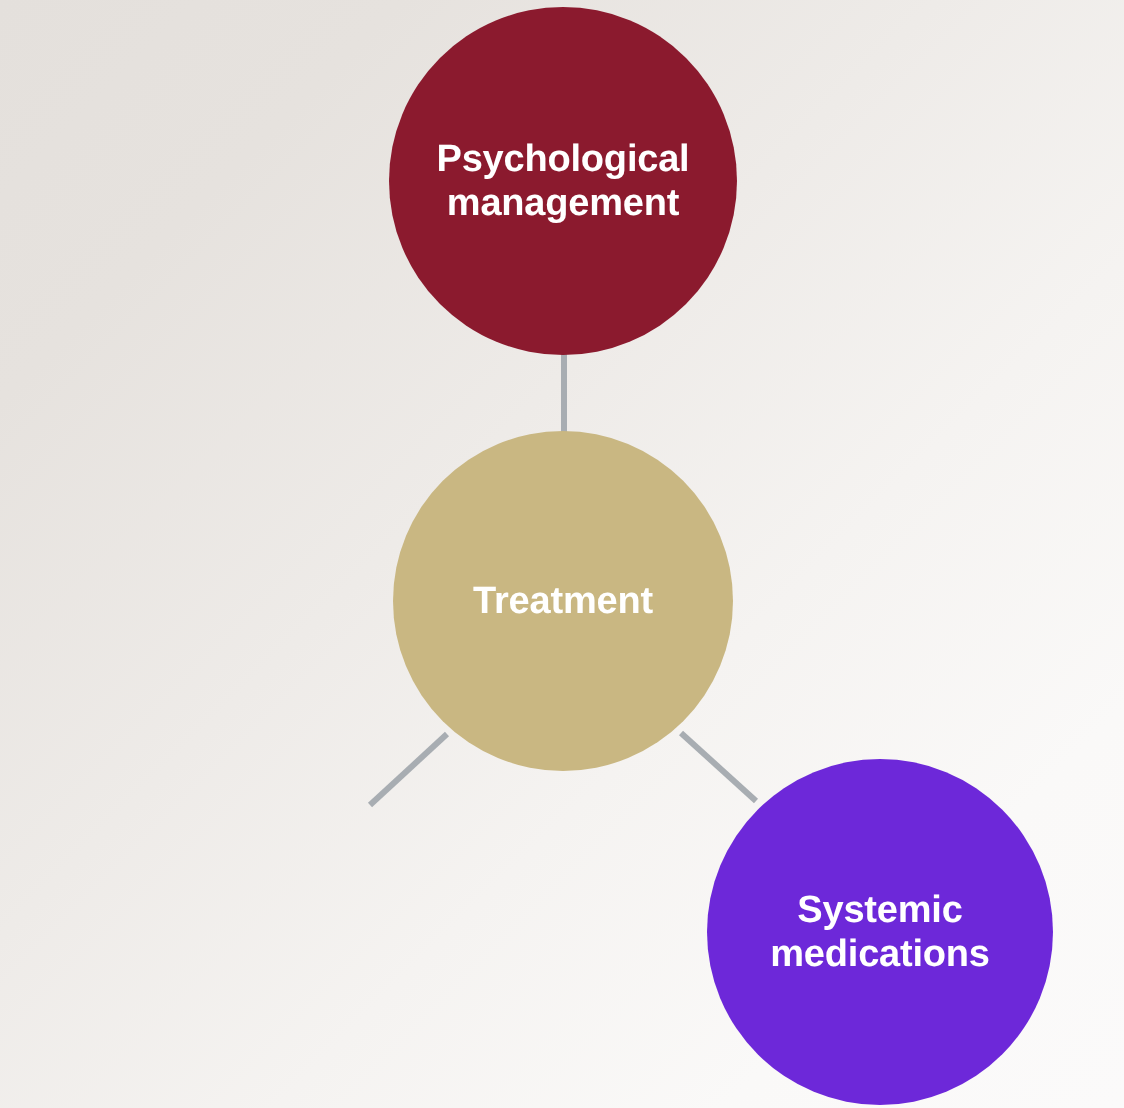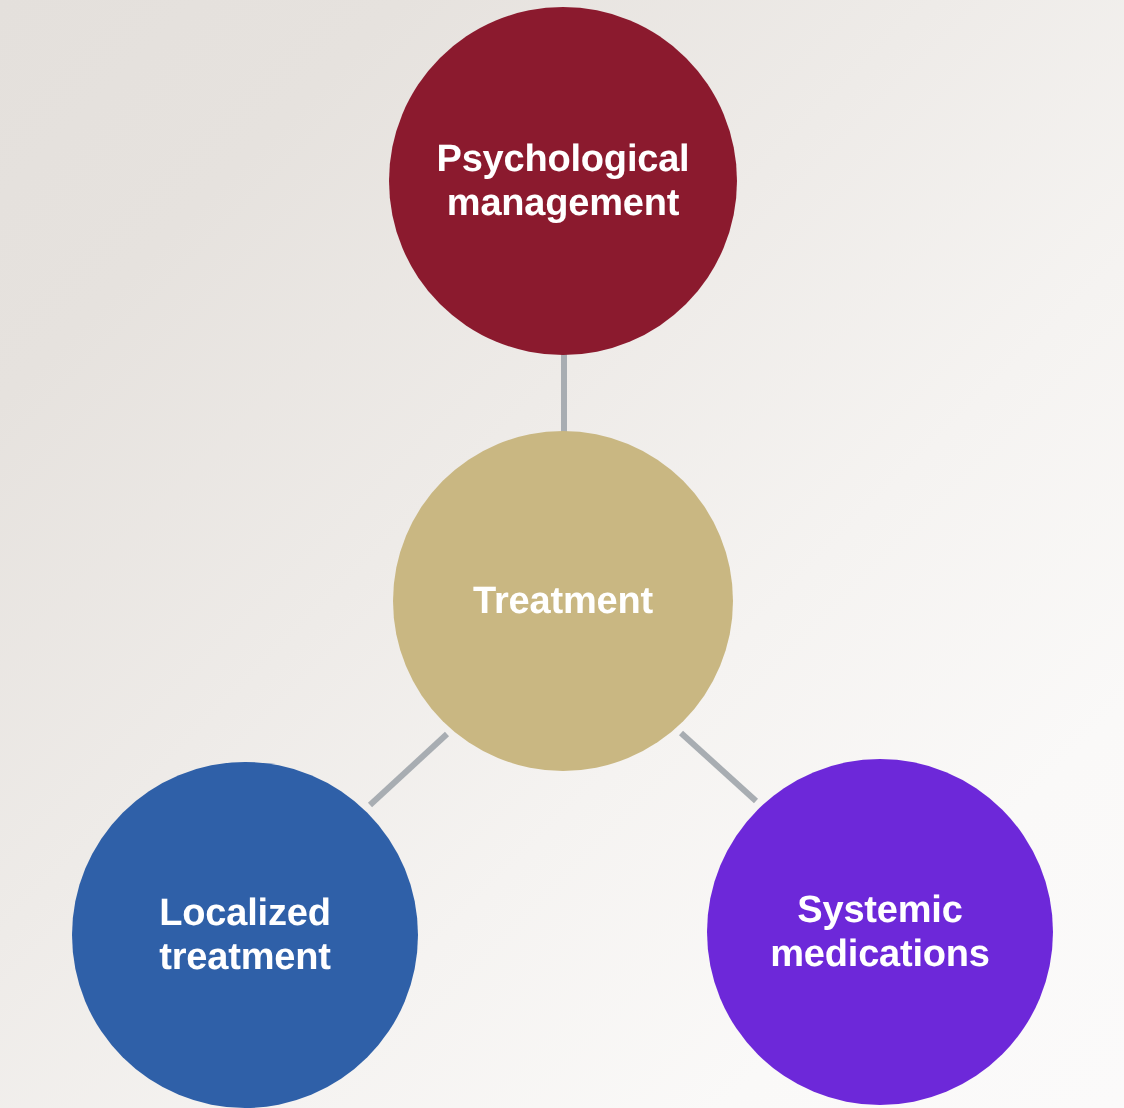--- a/index.html
+++ b/index.html
@@ -120,23 +120,19 @@
 
   <div class="node" id="node-psychological">
     <span class="node-label">Psychological
 management</span>
   </div>
 
   <div class="node" id="node-treatment">
     <span class="node-label">Treatment</span>
   </div>
 
-  <div class="node" id="node-localized">
-    <span class="node-label">Localized
-treatment</span>
-  </div>
 
   <div class="node" id="node-systemic">
     <span class="node-label">Systemic
 medications</span>
   </div>
 
 </div>
 
 </body></html>

